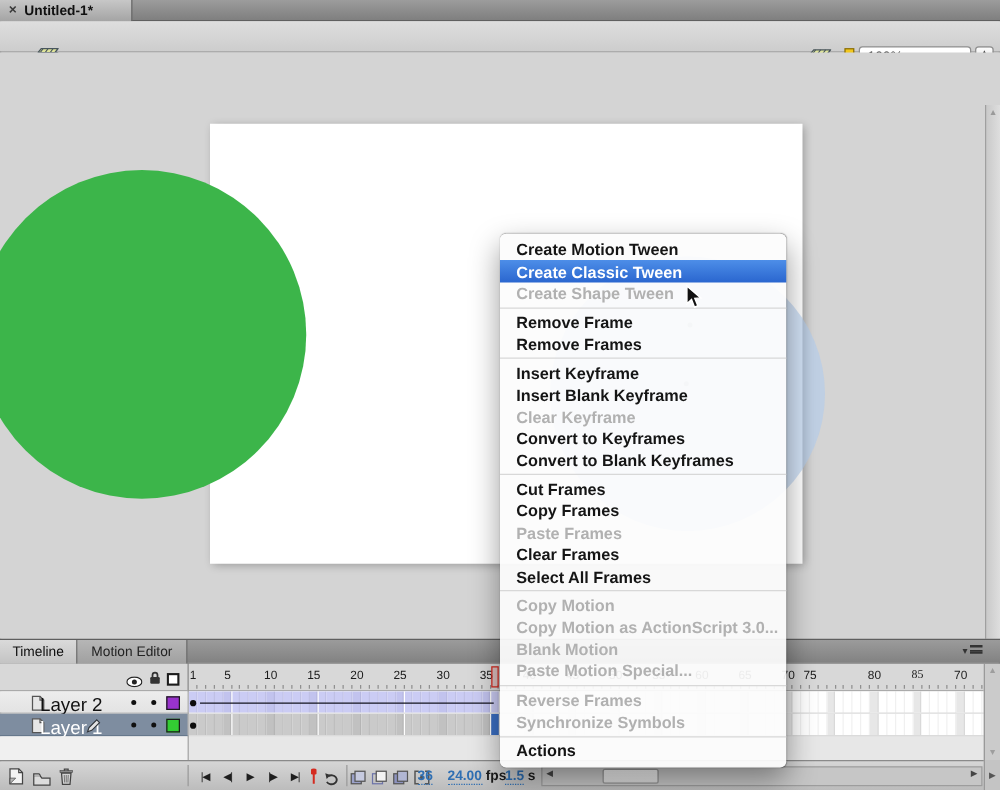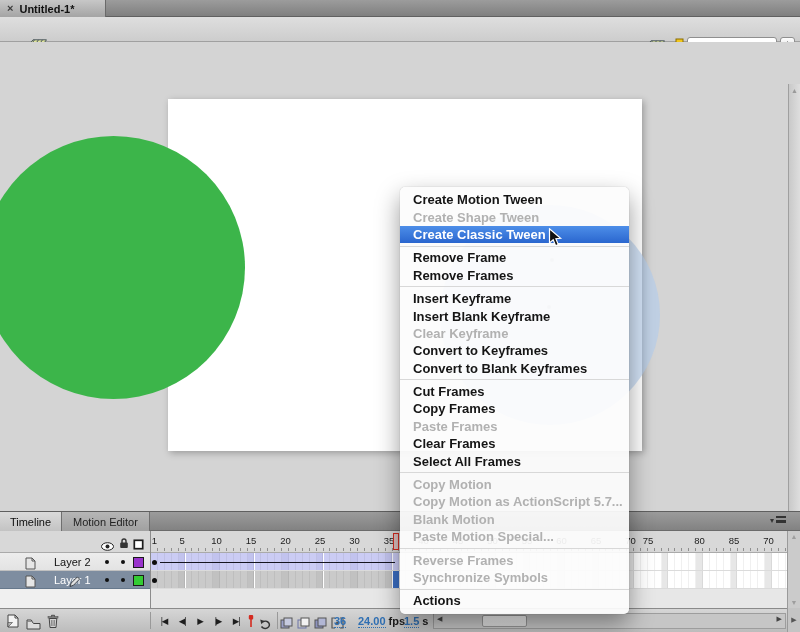--- a/index.html
+++ b/index.html
@@ -76,21 +76,21 @@
     font-size:9.5px; color:#1c1c1c; }
   .ruler-tick { position:absolute; bottom:1px; width:1px; height:3px; background:#8f8f8f; }
   .playhead-box { position:absolute; top:2px; height:17px; border:1.5px solid #d42b20;
     background:rgba(255,70,60,.15); }
 
   .name-col-divider { left:150px; top:531px; width:1px; height:77px; background:#8c8c8c; }
 
   .layer-name-row { left:0; width:150px; height:18px; display:flex; align-items:center; }
   .layer-name-row.normal { background:linear-gradient(#ededed,#e3e3e3); border-bottom:1px solid #c0c0c0; color:#111; }
   .layer-name-row.selected { background:#7e8da0; border-bottom:1px solid #66788c; color:#fff; }
-  .layer-name { font-size:11px; position:absolute; left:54px; top:3px; }
+  .layer-name { font-size:15px; position:absolute; left:32px; top:3px; }
   .layer-page-icon { position:absolute; left:24px; top:3px; }
   .layer-pencil-icon { position:absolute; left:68px; top:3px; }
   .col-dot { position:absolute; width:4px; height:4px; border-radius:50%; background:#101010; top:7px; }
   .swatch { position:absolute; left:133px; top:3.5px; width:11px; height:11px; border:1px solid #1a1a1a; }
 
   .frame-row { left:151px; width:636px; height:18px; overflow:hidden; background:#fff;
     border-bottom:1px solid rgba(0,0,0,.14); }
   .fcell { position:absolute; top:0; height:18px; border-right:1px solid rgba(0,0,0,.06); }
   .kf-dot { position:absolute; width:5px; height:5px; border-radius:50%; background:#0d0d0d; top:6.5px; }
   .tween-line { position:absolute; height:1.5px; background:#15151f; top:8.5px; }
@@ -320,21 +320,21 @@
       <div class="ruler-tick" style="left: 530.3px;"></div>
       <div class="ruler-tick" style="left: 537.2px;"></div>
       <div class="ruler-tick" style="left: 544.1px;"></div>
       <div class="ruler-tick" style="left: 551px;"></div>
       <div class="ruler-label" style="left: 539.55px;">80</div>
       <div class="ruler-tick" style="left: 557.9px;"></div>
       <div class="ruler-tick" style="left: 564.8px;"></div>
       <div class="ruler-tick" style="left: 571.7px;"></div>
       <div class="ruler-tick" style="left: 578.6px;"></div>
       <div class="ruler-tick" style="left: 585.5px;"></div>
-      <div class="ruler-label" style="left: 574.05px;">85</div>
+      <div class="ruler-label" style="left: 574.05px; font-family: Liberation Serif, serif;">85</div>
       <div class="ruler-tick" style="left: 592.4px;"></div>
       <div class="ruler-tick" style="left: 599.3px;"></div>
       <div class="ruler-tick" style="left: 606.2px;"></div>
       <div class="ruler-tick" style="left: 613.1px;"></div>
       <div class="ruler-tick" style="left: 620px;"></div>
       <div class="ruler-label" style="left: 608.55px;">70</div>
       <div class="ruler-tick" style="left: 626.9px;"></div>
       <div class="ruler-tick" style="left: 633.8px;"></div>
       <div class="playhead-box" style="left: 241.5px; width: 6.9px; border-color: rgb(212, 43, 32);"></div>
     </div>
@@ -641,40 +641,40 @@
       <div class="h-thumb"></div>
       <span class="arrow" style="right:3px">▶</span>
     </div>
   </div>
   <div class="abs corner-box">
     <span>▶</span>
   </div>
 
   <div class="abs context-menu" id="context-menu">
       <div class="menu-item">Create Motion Tween</div>
+      <div class="menu-item highlighted">Create Classic Tween</div>
       <div class="menu-item disabled">Create Shape Tween</div>
-      <div class="menu-item highlighted">Create Classic Tween</div>
       <div class="menu-sep"></div>
       <div class="menu-item">Remove Frame</div>
       <div class="menu-item">Remove Frames</div>
       <div class="menu-sep"></div>
       <div class="menu-item">Insert Keyframe</div>
       <div class="menu-item">Insert Blank Keyframe</div>
       <div class="menu-item disabled">Clear Keyframe</div>
       <div class="menu-item">Convert to Keyframes</div>
       <div class="menu-item">Convert to Blank Keyframes</div>
       <div class="menu-sep"></div>
       <div class="menu-item">Cut Frames</div>
       <div class="menu-item">Copy Frames</div>
       <div class="menu-item disabled">Paste Frames</div>
       <div class="menu-item">Clear Frames</div>
       <div class="menu-item">Select All Frames</div>
       <div class="menu-sep"></div>
       <div class="menu-item disabled">Copy Motion</div>
-      <div class="menu-item disabled">Copy Motion as ActionScript 5.7...</div>
+      <div class="menu-item disabled">Copy Motion as ActionScript 3.0...</div>
       <div class="menu-item disabled">Blank Motion</div>
       <div class="menu-item disabled">Paste Motion Special...</div>
       <div class="menu-sep"></div>
       <div class="menu-item disabled">Reverse Frames</div>
       <div class="menu-item disabled">Synchronize Symbols</div>
       <div class="menu-sep"></div>
       <div class="menu-item">Actions</div>
     </div>
 
   <div class="abs cursor">

